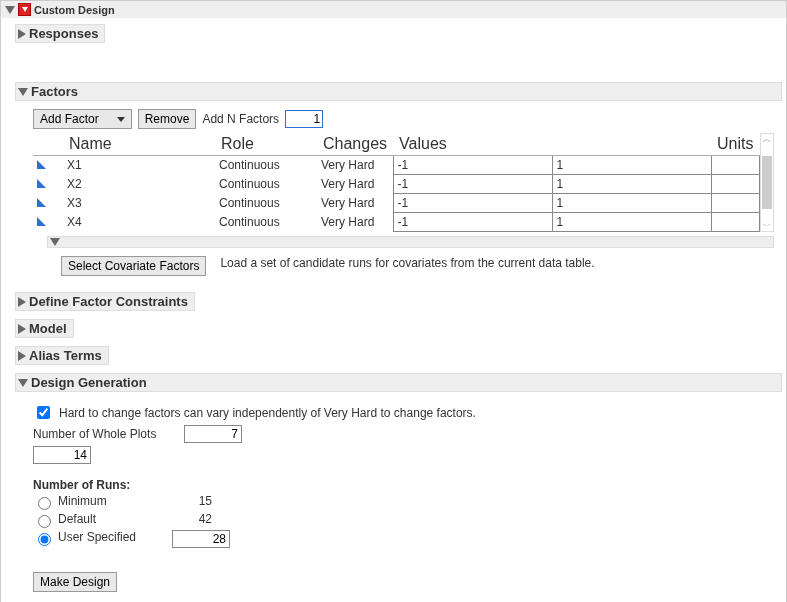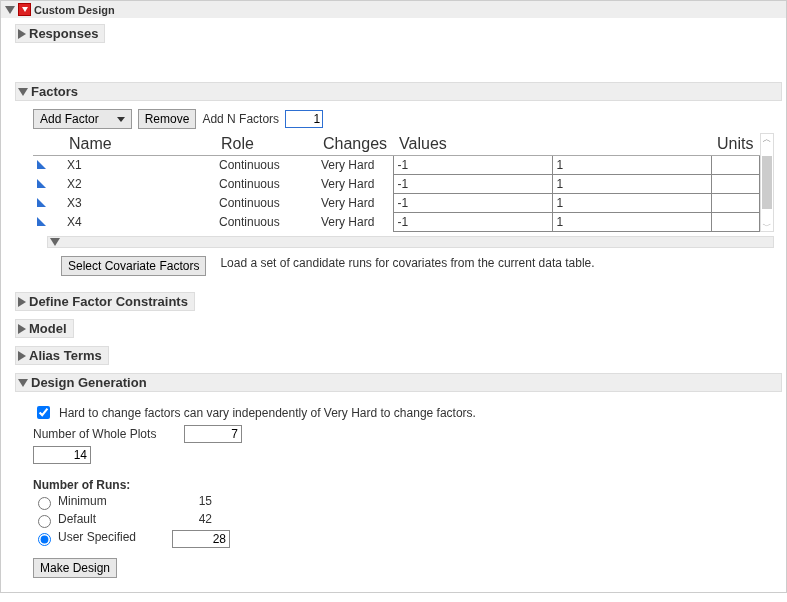--- a/index.html
+++ b/index.html
@@ -335,19 +335,19 @@
         <input type="radio" name="runs" style="">
         <span class="rlabel">Default</span>
         <span class="rval">42</span>
       </div>
       <div class="radio-row">
         <input type="radio" name="runs" checked="" style="">
         <span class="rlabel">User Specified</span>
         <input class="num" style="width: 50px;" value="28">
       </div>
 
-      <div style="margin-top:10px;">
+      <div style="margin-top:24px;">
         <button class="btn">Make Design</button>
       </div>
     </div>
 
   </div>
 </div>
 
 </body></html>

